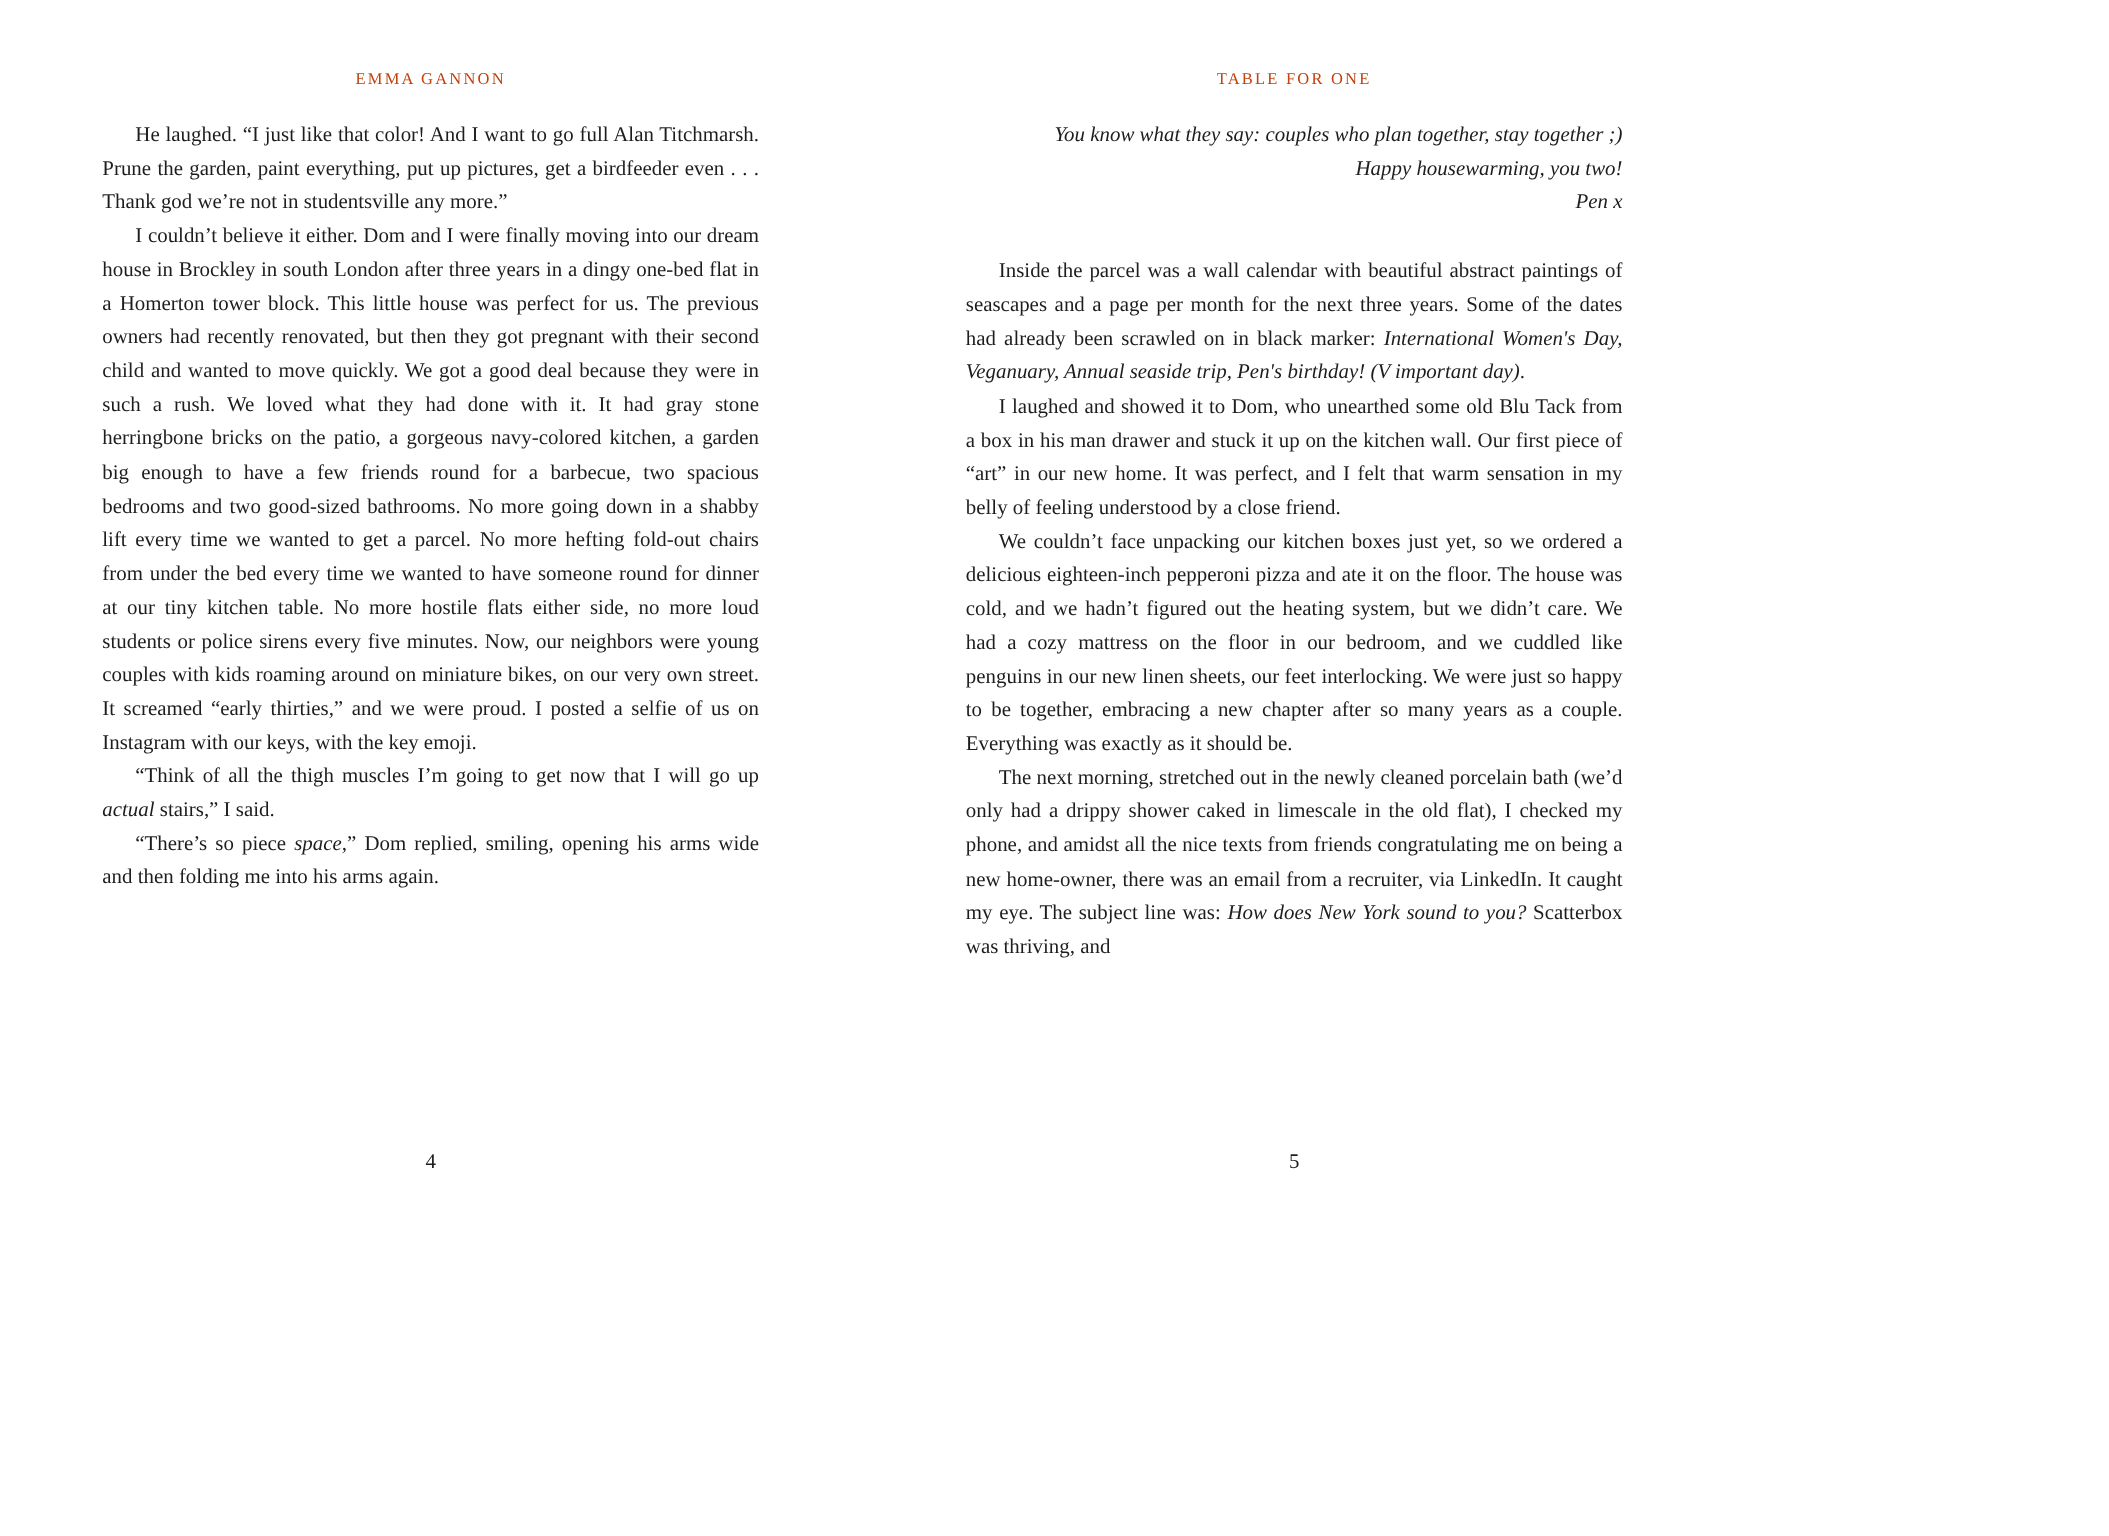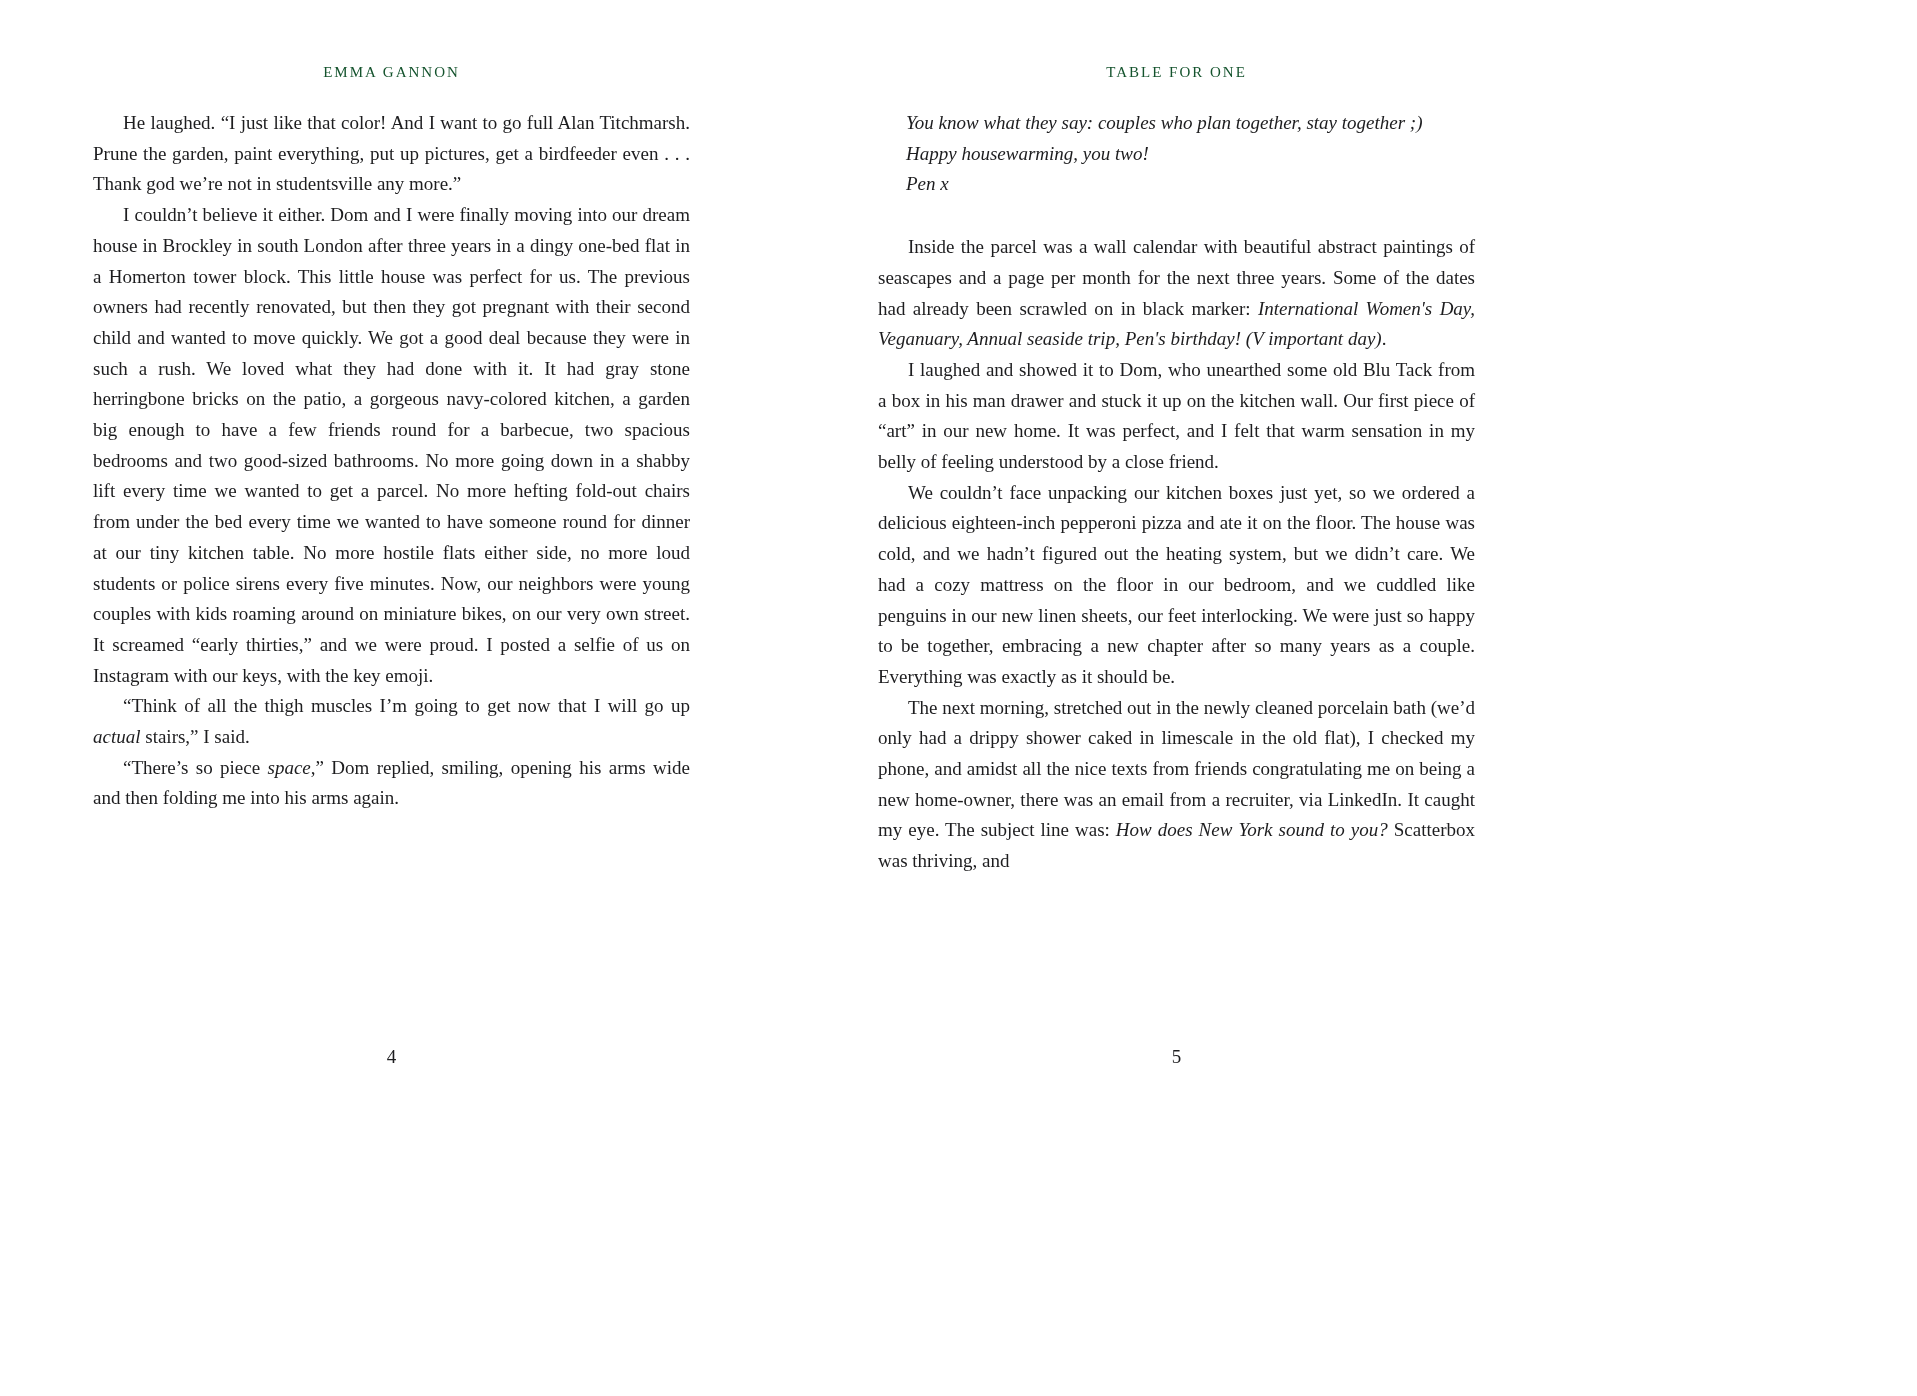--- a/index.html
+++ b/index.html
@@ -21,40 +21,41 @@
   .page.left  { left: 93px;  }
   .page.right { left: 878px; }
   .running-header {
     position: absolute;
     top: 64px;
     left: 0;
     right: 0;
     text-align: center;
     font-size: 15px;
     letter-spacing: 2px;
-    color: #14532d;
+    color: #c2410c;
   }
   .text-block {
     position: absolute;
     top: 108px;
     left: 0;
     width: 597px;
   }
   .para {
     font-size: 19px;
     line-height: 30.7px;
   }
   .para.body {
     text-align: justify;
     text-indent: 30px;
   }
   .letter-block { margin-bottom: 32px; }
   .para.letter-line {
     font-style: italic;
-    margin-left: 28px;
+    margin-left: 16px;
+    text-align: right;
   }
   .italic { font-style: italic; }
   .folio {
     position: absolute;
     top: 1046px;
     left: 0;
     right: 0;
     text-align: center;
     font-size: 19px;
     color: #1d1d1f;

